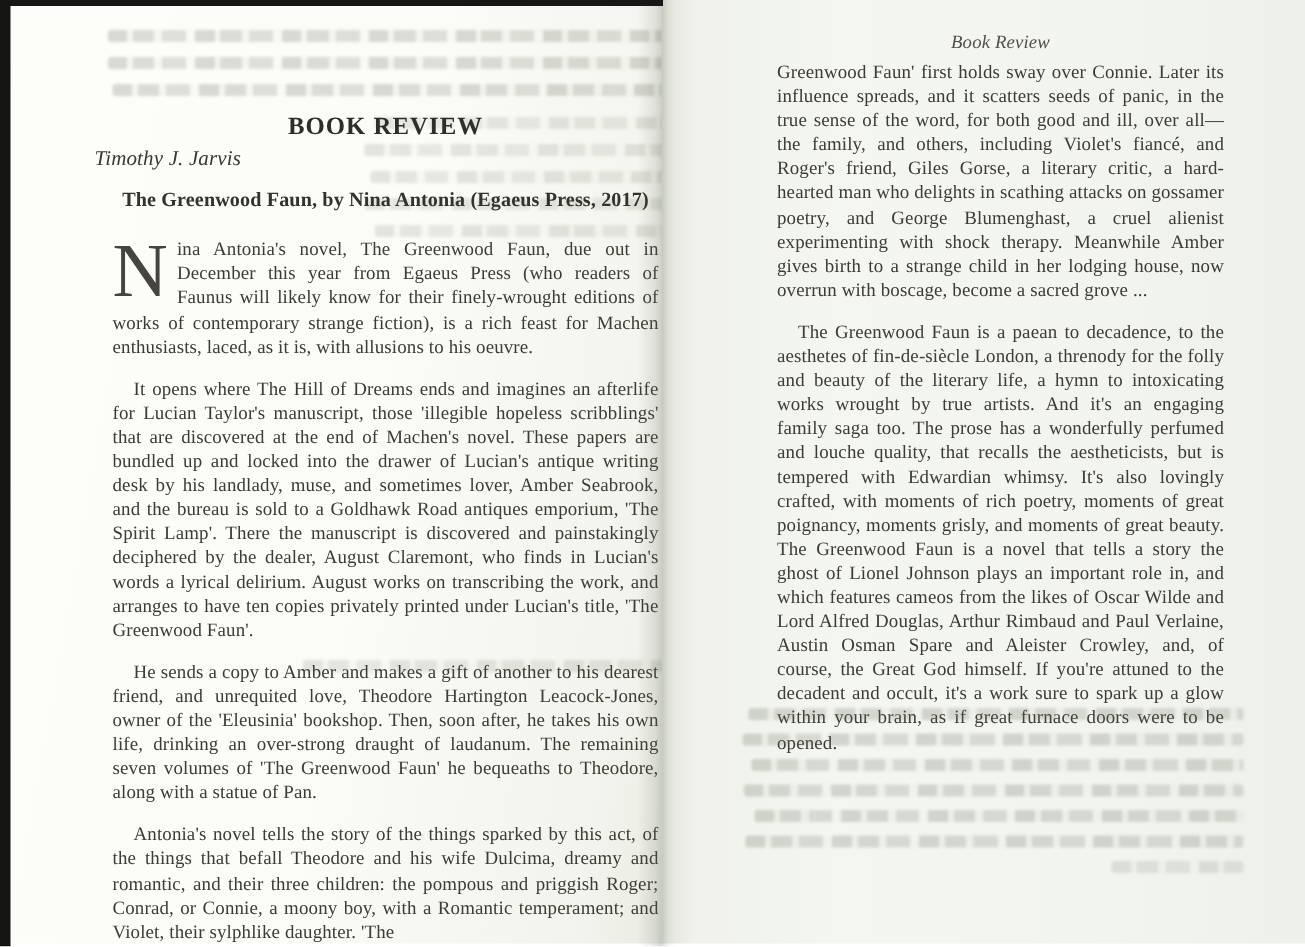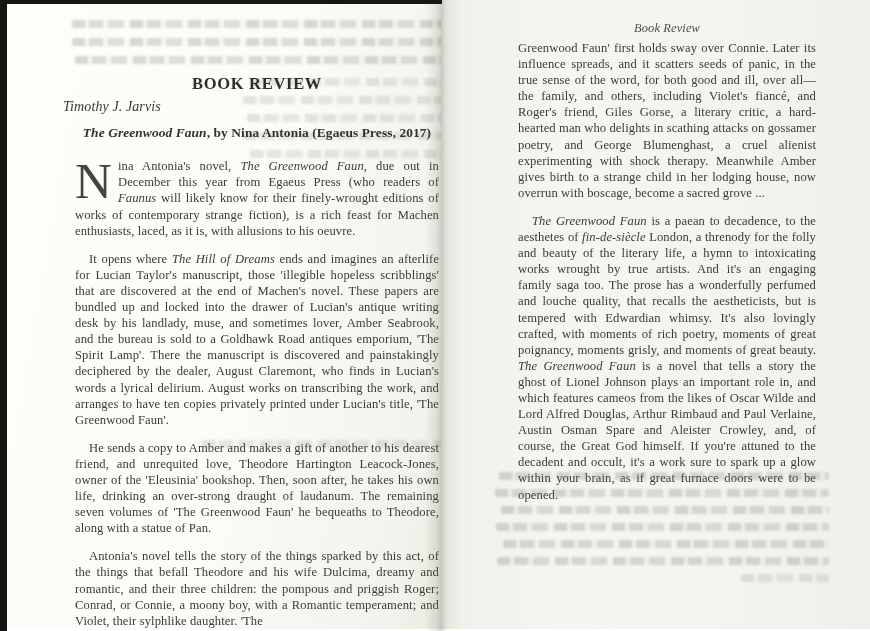--- a/index.html
+++ b/index.html
@@ -43,21 +43,21 @@
   .book-line {
     margin:0 0 17px 0; text-align:center;
     font-weight:bold; font-size:13.4px; color:#33322c;
   }
   .body-para { margin:12px; }
   .body-para.indent { text-indent:14px; }
   .drop-cap {
     float:left; font-size:51px; line-height:41px;
     padding:3px 6px 0 0; color:#45443e;
   }
-  .it { font-style:italic; }
+  .it { }
   #running-header {
     position:absolute; top:-8px; left:0; width:100%;
     text-align:center; font-style:italic; font-size:12.5px; color:#514f48;
   }
   .ghost {
     position:absolute; height:8px;
     filter:blur(1.2px); opacity:0.45;
     background:repeating-linear-gradient(90deg,
       rgba(104,110,94,0.55) 0 13px, rgba(104,110,94,0.12) 13px 17px,
       rgba(104,110,94,0.50) 17px 31px, rgba(104,110,94,0.10) 31px 36px,

